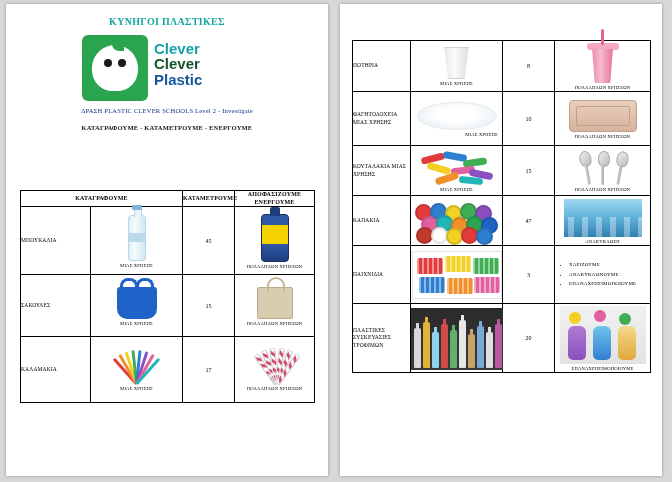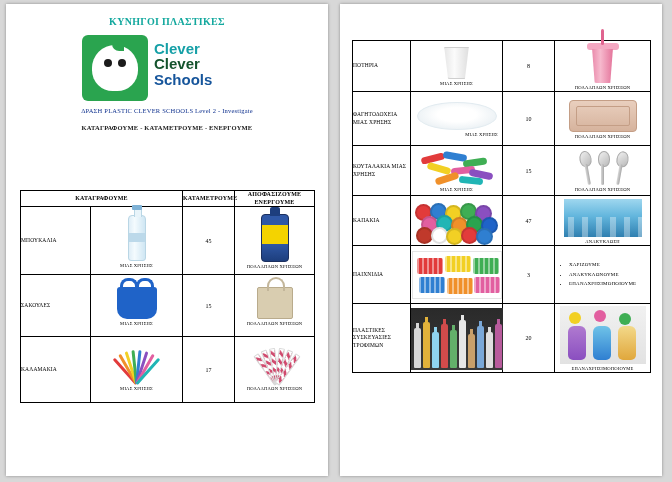--- a/index.html
+++ b/index.html
@@ -401,21 +401,21 @@
     <div class="logo-wrap">
       <div class="logo-box">
         <div class="logo-blob"></div>
         <div class="logo-leaf"></div>
         <div class="logo-eye l"></div>
         <div class="logo-eye r"></div>
       </div>
       <div class="logo-text">
         <div class="l1">Clever</div>
         <div class="l2">Clever</div>
-        <div class="l3">Schools</div>
+        <div class="l3">Plastic</div>
       </div>
     </div>
 
     <div class="hdr-level">ΔΡΑΣΗ PLASTIC CLEVER SCHOOLS Level 2 - Investigate</div>
     <div class="hdr-action">ΚΑΤΑΓΡΑΦΟΥΜΕ - ΚΑΤΑΜΕΤΡΟΥΜΕ - ΕΝΕΡΓΟΥΜΕ</div>
 
     <table class="doc" style="position:absolute; left:14px; top:186px; width:294px;">
       <colgroup>
           <col style="width:70px">
           <col style="width:92px">

